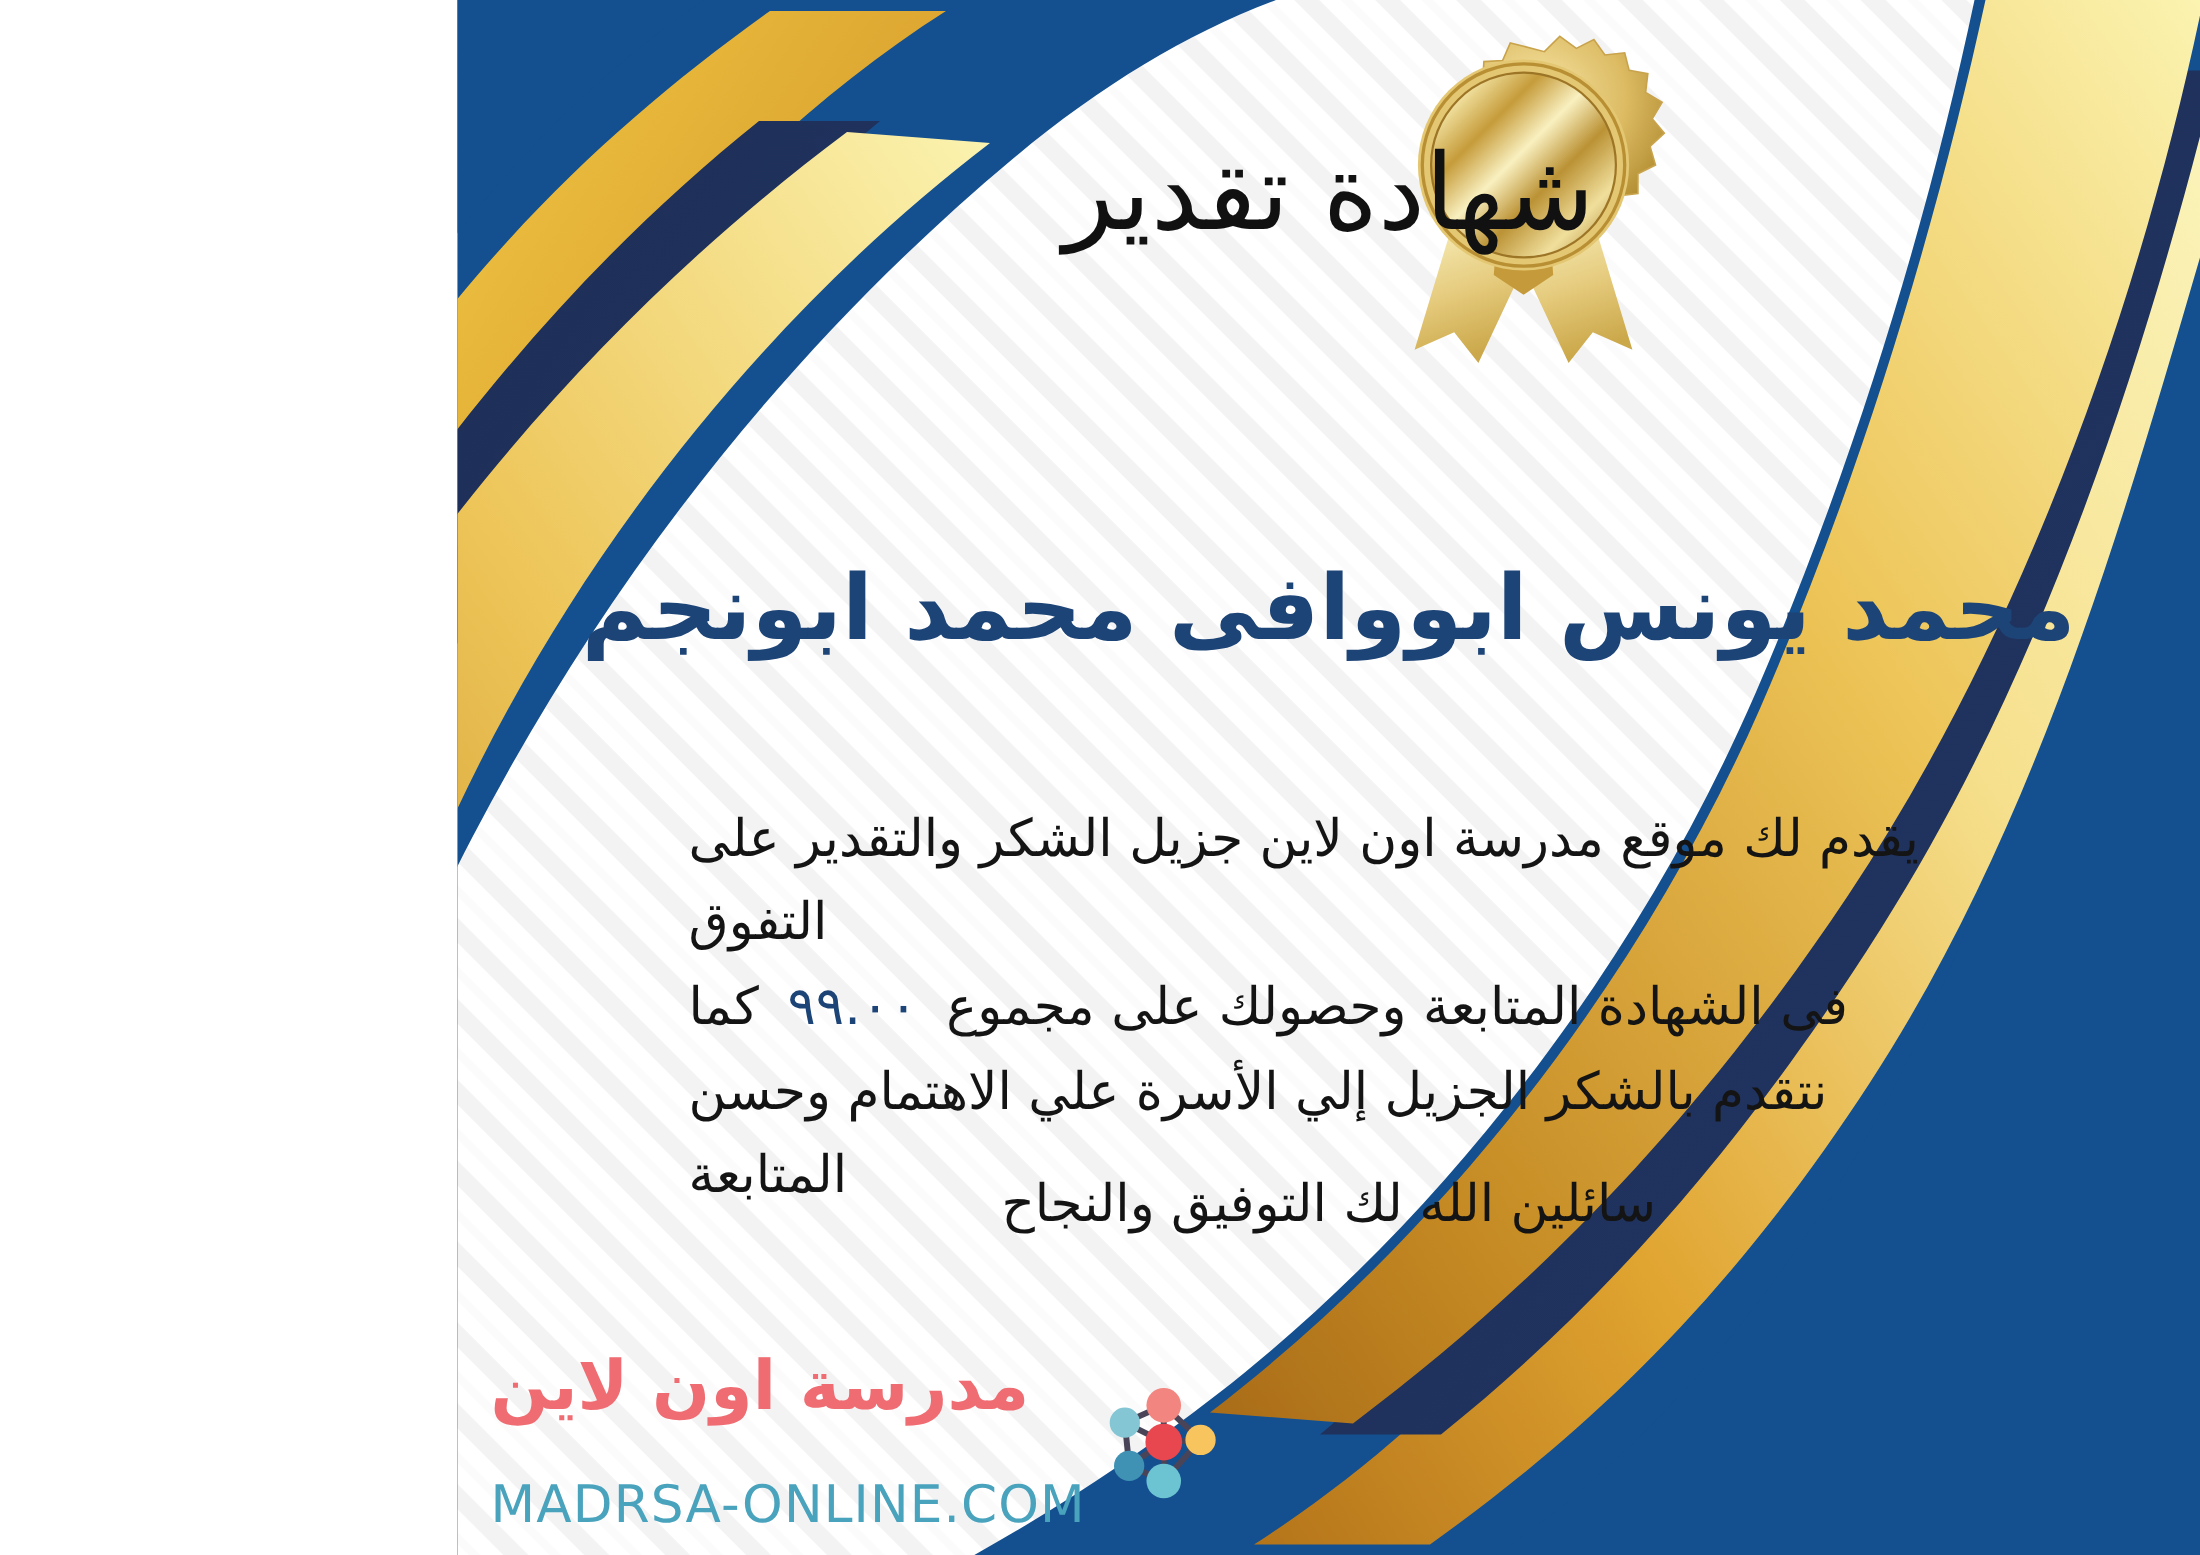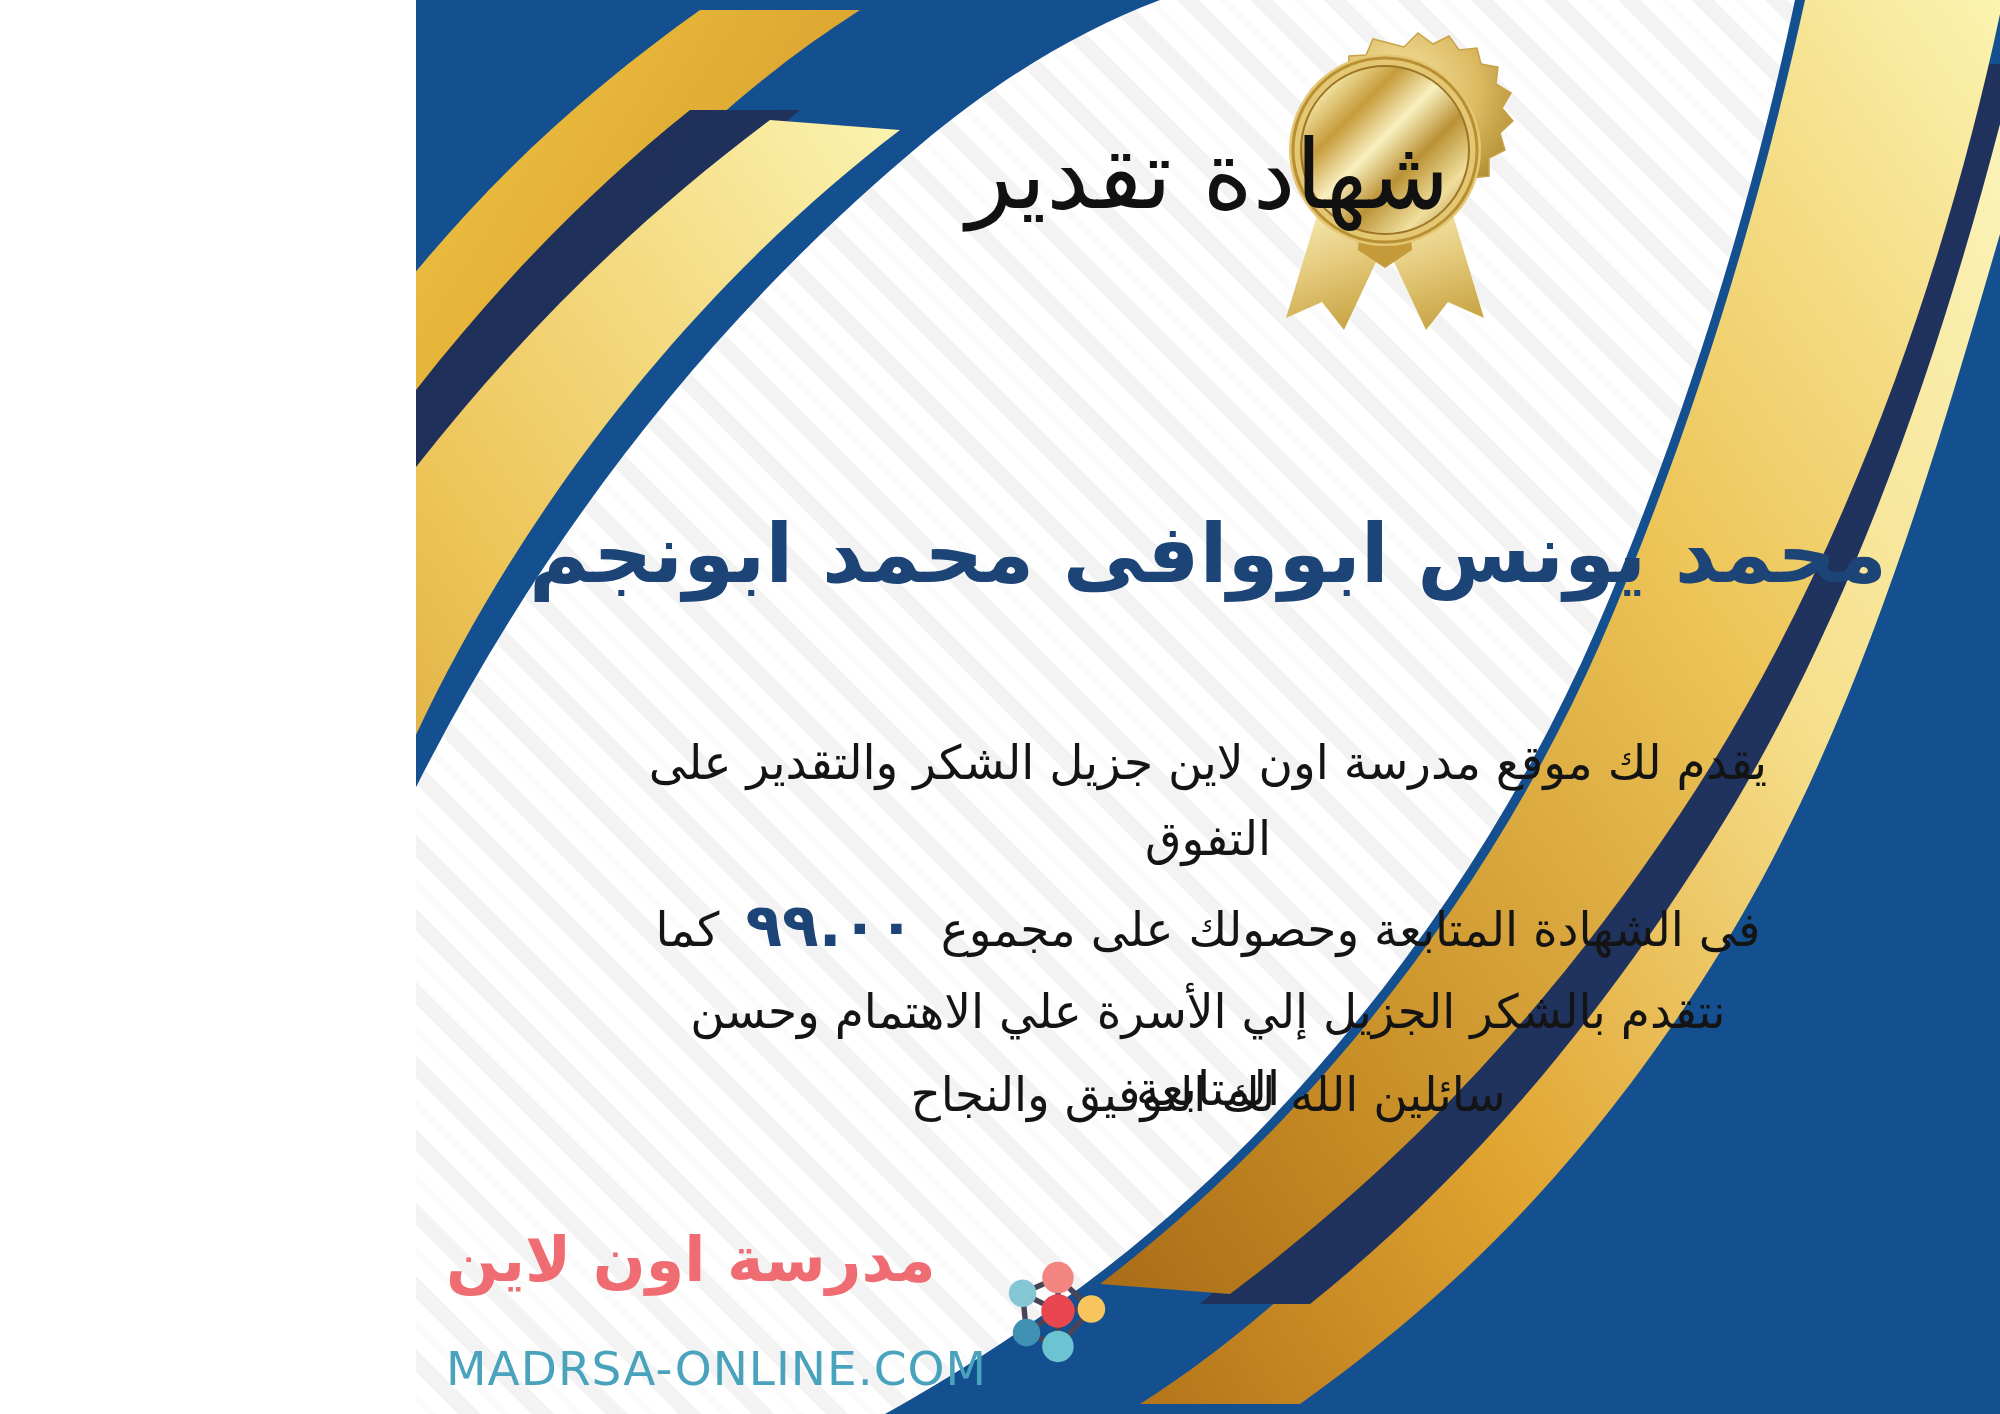--- a/index.html
+++ b/index.html
@@ -84,28 +84,28 @@
 
   .body-block {
     position: absolute;
     top: 725px;
     left: 210px;
     right: 210px;
     font-size: 47px;
     font-weight: 400;
     color: #141414;
     line-height: 1.62;
-    text-align: center;
+    text-align: left;
   }
   .body-block p { margin: 0; }
 
   .grade-value {
     color: #1d4477;
-    font-weight: 700;
-    font-size: 60px;
+    font-weight: 400;
+    font-size: 48px;
     padding: 0 26px;
     display: inline-block;
     vertical-align: baseline;
   }
 
   .closing-line {
     position: absolute;
     top: 1060px;
     left: 210px;
     right: 210px;

